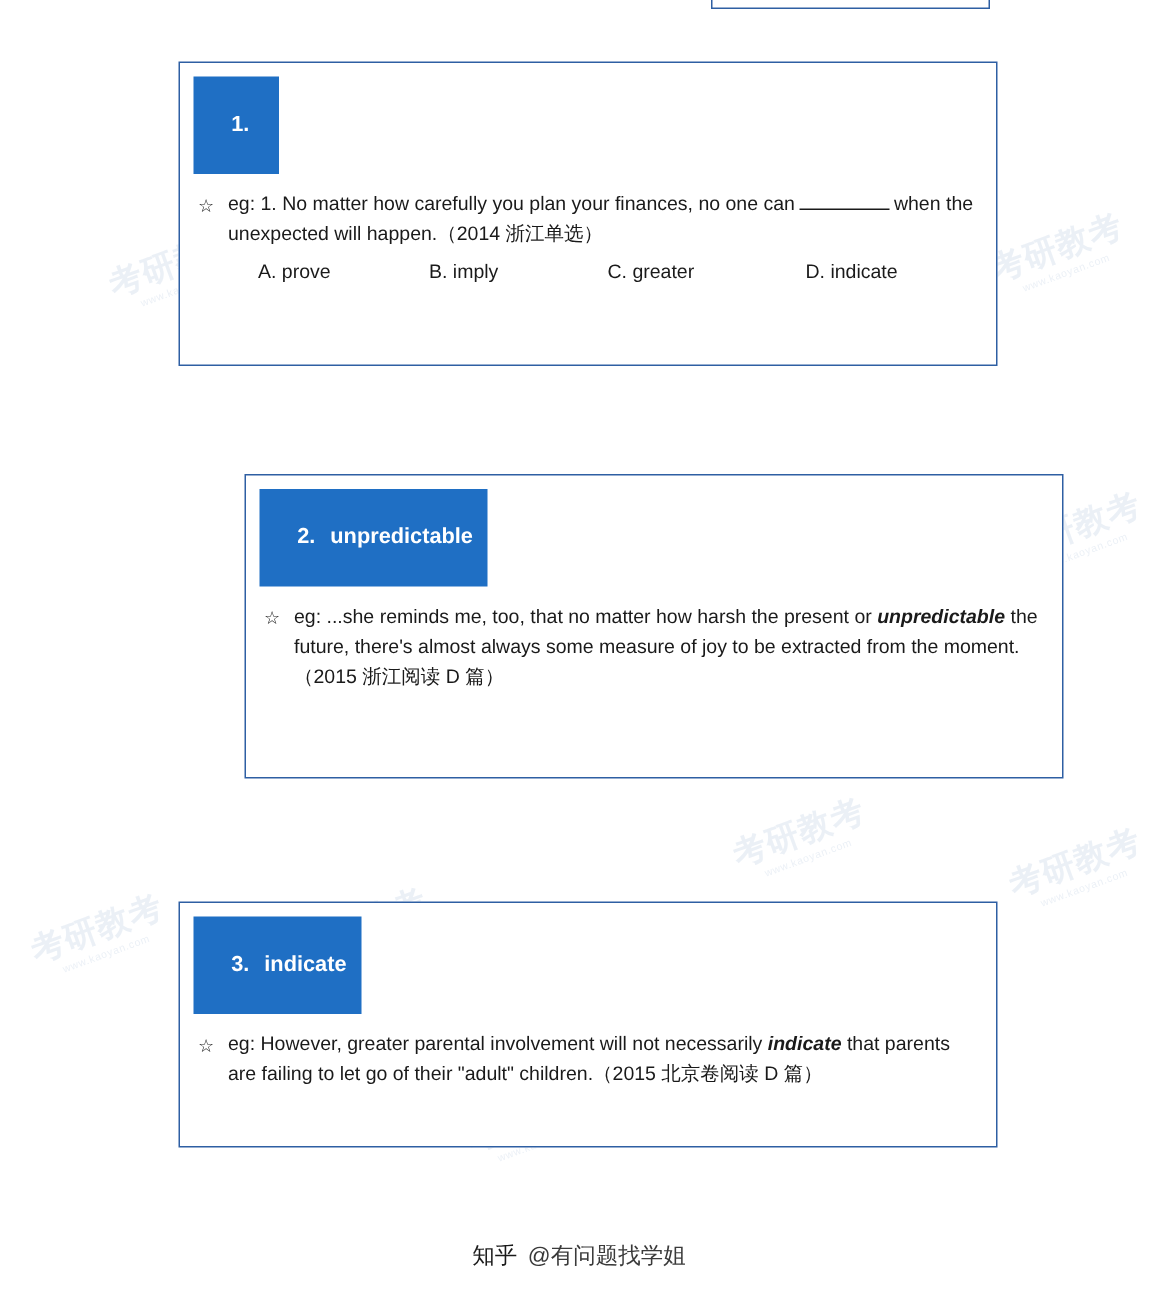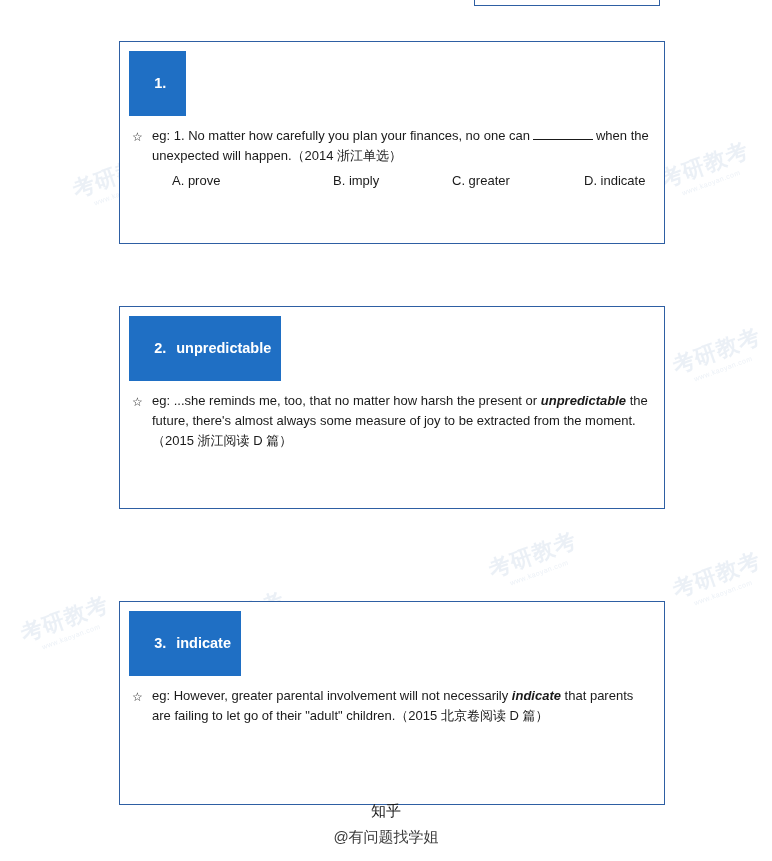--- a/index.html
+++ b/index.html
@@ -29,22 +29,22 @@
 
   .card {
     position: absolute;
     left: 119px;
     width: 546px;
     border: 1px solid #2e5fa3;
     background: #ffffff;
     box-sizing: border-box;
   }
   .card-1 { top: 41px; height: 203px; }
-  .card-2 { top: 306px; height: 203px; }
-  .card-3 { top: 601px; height: 204px; }
+  .card-2 { top: 316px; height: 203px; margin-left: 44px; }
+  .card-3 { top: 601px; height: 164px; }
 
   .card-header {
     display: inline-block;
     background: #1f6fc4;
     color: #ffffff;
     font-weight: bold;
     font-size: 14.5px;
     line-height: 20px;
     padding: 2px 10px 3px 9px;
     margin: 9px 0 0 9px;
@@ -79,21 +79,21 @@
   }
   .opts {
     margin: 6px 0 0 52px;
     font-size: 13px;
     line-height: 18px;
     display: flex;
     gap: 22px;
   }
   .opts span { display: inline-block; }
   .opt-a { width: 92px; }
-  .opt-b { width: 97px; margin-left: 47px; }
+  .opt-b { width: 97px; }
   .opt-c { width: 110px; }
 
   em.bi {
     font-style: italic;
     font-weight: bold;
   }
 
   
   .wm {
     position: absolute;
@@ -120,21 +120,20 @@
     left: 0;
     right: 0;
     bottom: 14px;
     text-align: center;
     font-size: 15px;
     color: #3a3a3a;
     display: flex;
     align-items: center;
     justify-content: center;
     gap: 7px;
-    flex-direction: column;
   }
   .zhihu-logo {
     font-size: 15px;
     color: #1a1a1a;
     font-weight: normal;
   }
 </style>
 </head>
 <body>
 

